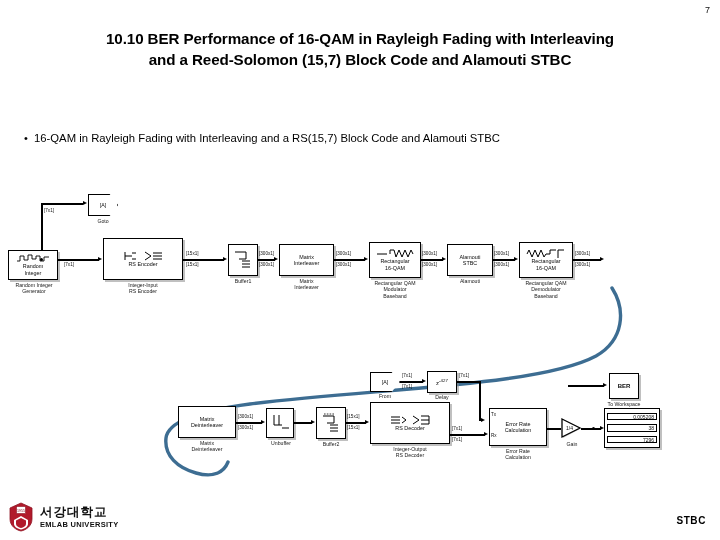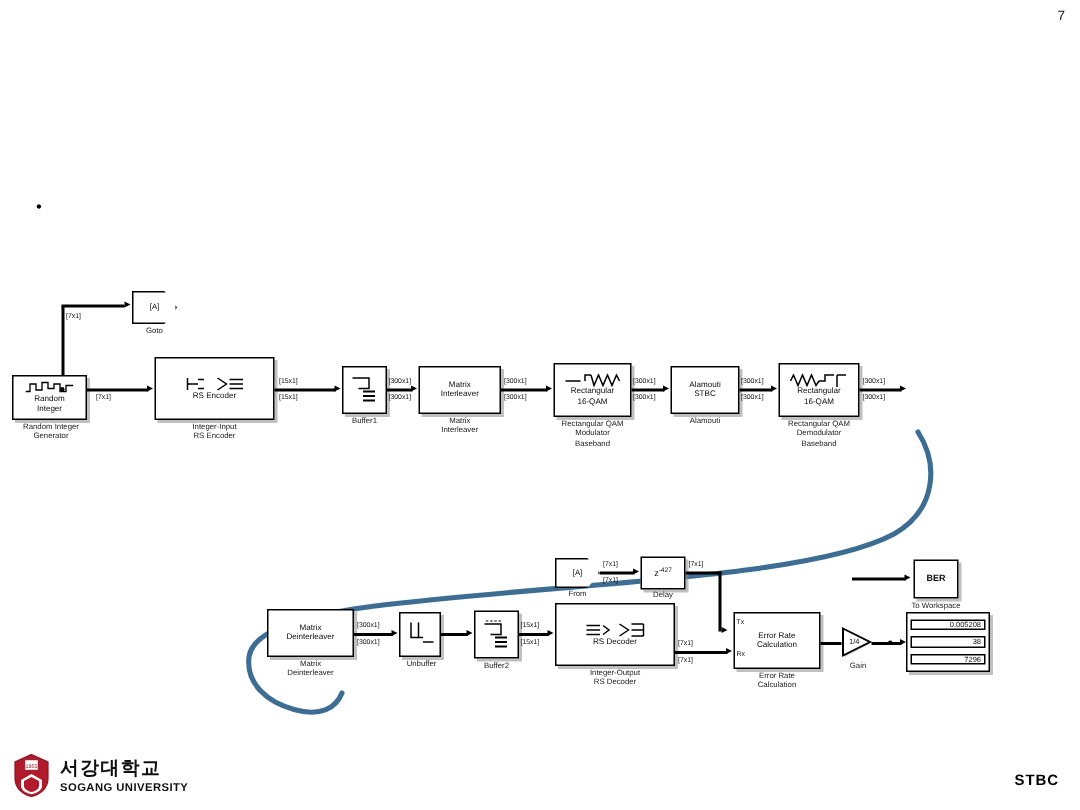--- a/index.html
+++ b/index.html
@@ -114,24 +114,27 @@
   }
 </style>
 </head>
 <body>
 
 <div class="slide">
 
   <div class="page-num">7</div>
 
   <div class="title">
+    <span>10.10  BER Performance of 16-QAM in Rayleigh Fading with Interleaving</span>
+    <span class="ln2">and a Reed-Solomon (15,7) Block Code and Alamouti STBC</span>
   </div>
 
   <div class="bullet-row">
     <div class="bullet-dot">•</div>
+    <div class="bullet-text">16-QAM in Rayleigh Fading with Interleaving and a RS(15,7) Block Code and Alamouti STBC</div>
   </div>
 
   <div class="canvas">
 
     <svg class="curve" viewBox="0 0 720 300">
       <path d="M612,98 C626,120 624,150 596,166 C540,196 380,198 250,214
                C196,221 168,232 166,248 C164,266 178,278 196,283
                C214,288 224,282 228,272" fill="none" stroke="#3d6d92" stroke-width="3.4" stroke-linecap="round"></path>
     </svg>
 
@@ -359,19 +362,19 @@
       <svg width="26" height="30" viewBox="0 0 26 30">
         <path d="M13,1 L24,6 L24,17 C24,24 18,28 13,29 C8,28 2,24 2,17 L2,6 Z" fill="#b11a2b" stroke="#8e1322" stroke-width="0.8"></path>
         <rect x="8.5" y="4.5" width="9" height="7" fill="#fff" stroke="#8e1322" stroke-width="0.6"></rect>
         <text x="13" y="10" font-size="3.6" text-anchor="middle" fill="#8e1322" font-family="'Liberation Sans', sans-serif">1955</text>
         <path d="M13,14 L20,18 L20,22 C20,25 16,27 13,27.5 C10,27 6,25 6,22 L6,18 Z" fill="#fff"></path>
         <path d="M13,16 L18,18.6 L18,22 C18,24 15.5,25.5 13,26 C10.5,25.5 8,24 8,22 L8,18.6 Z" fill="#b11a2b"></path>
       </svg>
     </div>
     <div class="logo-text">
       <span class="logo-kr">서강대학교</span>
-      <span class="logo-en">SOGANG UNIVERSITY</span>
+      <span class="logo-en">EMLAB UNIVERSITY</span>
     </div>
   </div>
 
   <div class="emlab">STBC</div>
 
 </div>
 
 </body></html>

